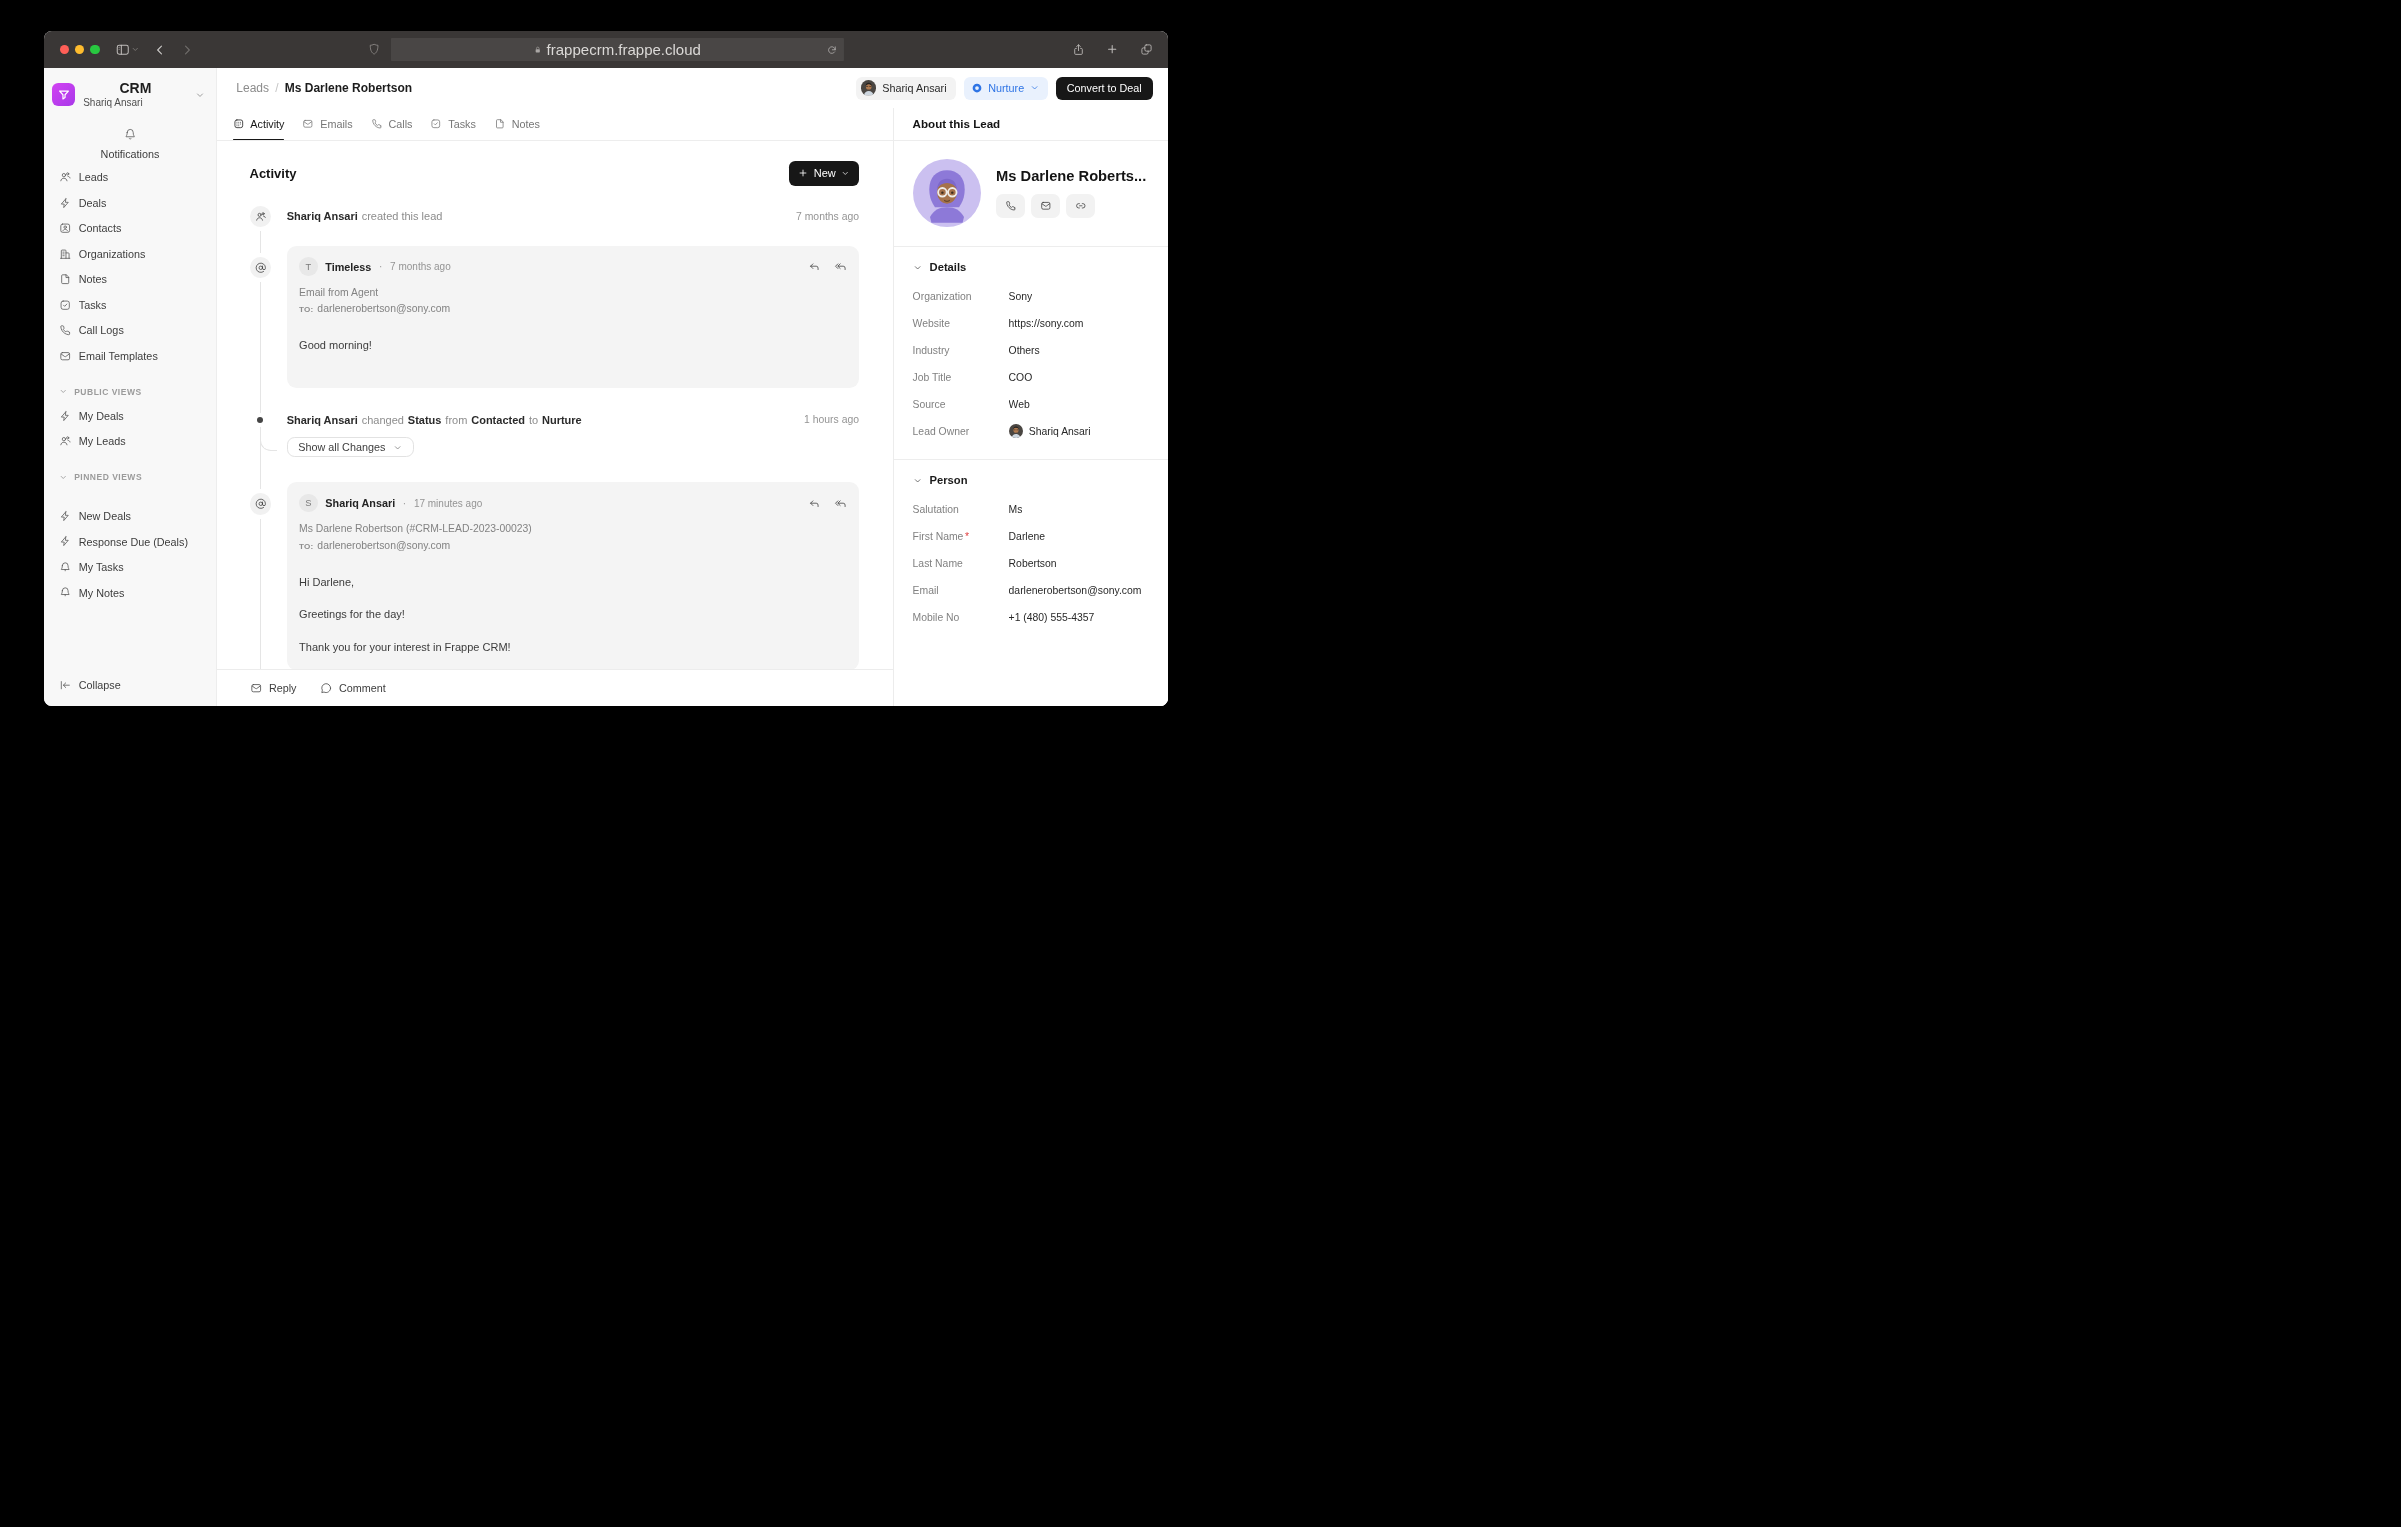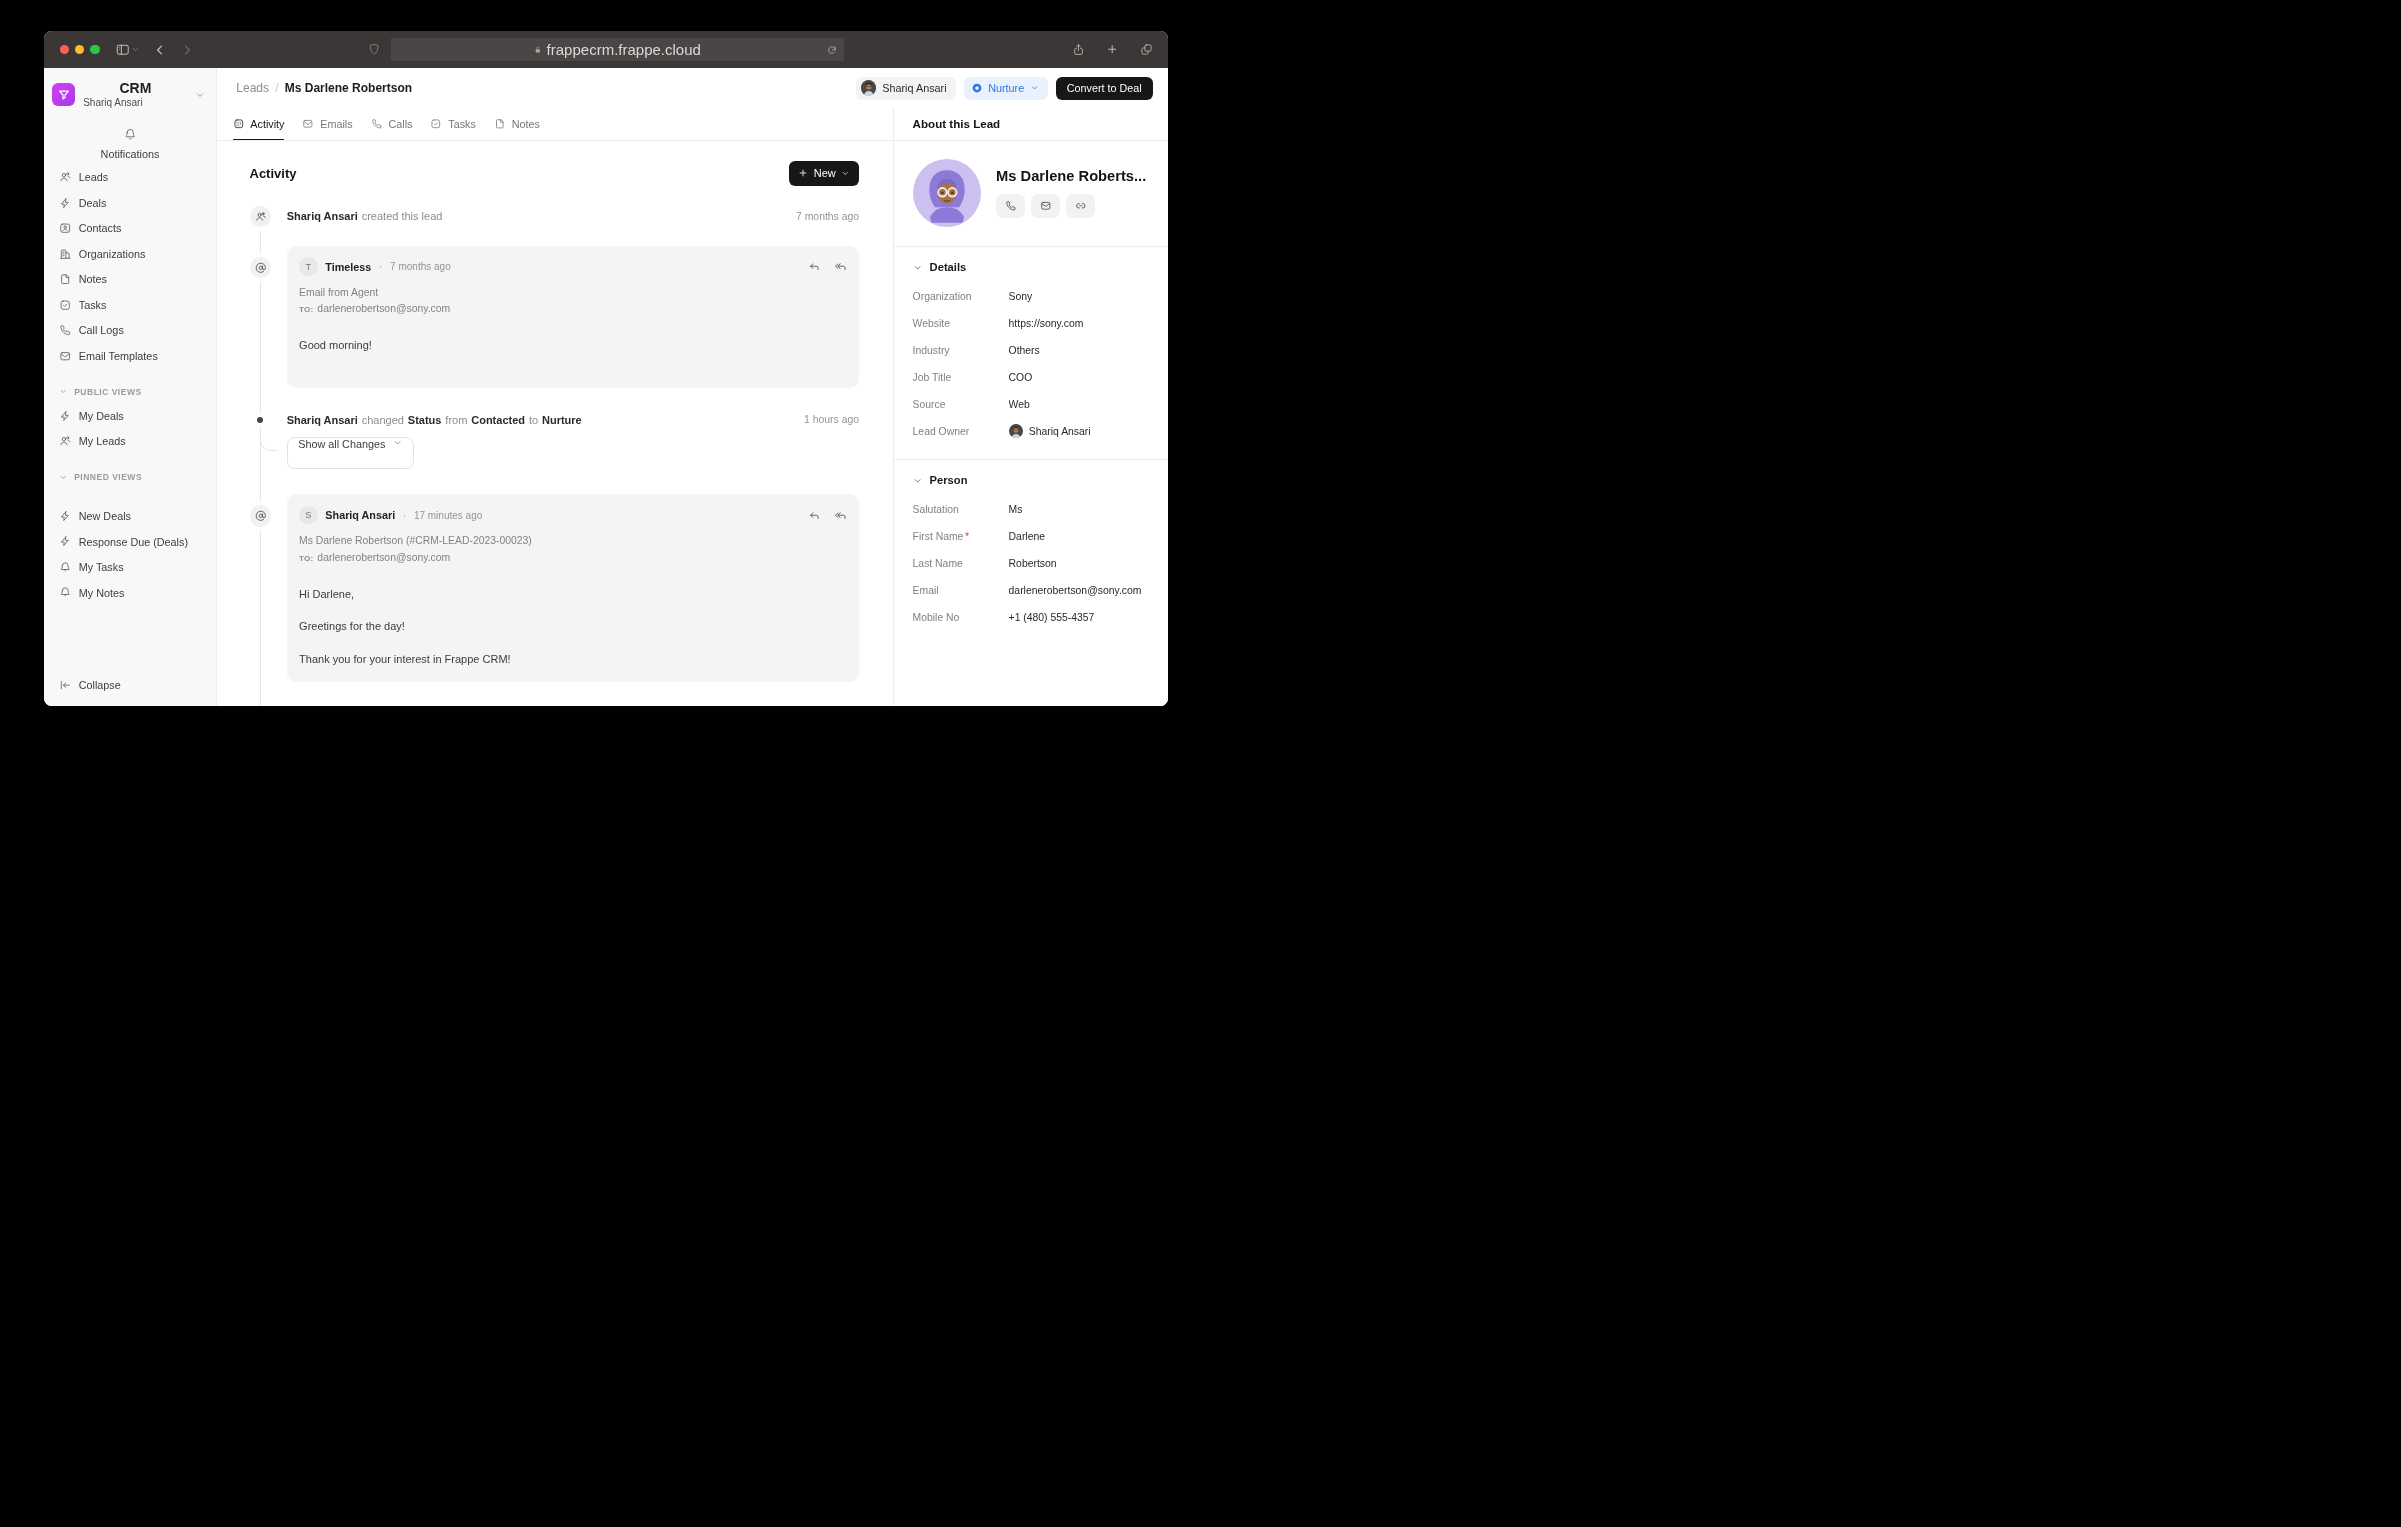--- a/index.html
+++ b/index.html
@@ -95,21 +95,21 @@
   .to-label { font-size: 8.1px; font-weight: 700; letter-spacing: 0.2px; color: #8d8d8d; }
   .card-body { margin-top: 23px; font-size: 11px; color: #3c3c3c; line-height: 1.5; }
   .card-body p { margin: 0 0 16.2px; }
   .card-body p:last-child { margin-bottom: 0; }
   .card.tall-pad { padding-bottom: 34px; }
 
   .t-change { margin-top: 26px; }
   .change-dot { width: 6.2px; height: 6.2px; border-radius: 50%; background: #454545; box-shadow: 0 0 0 3.9px #fff; position: relative; z-index: 1; }
   .show-all-wrap { margin: 11.6px 0 0 37px; position: relative; display: inline-block; }
   .curve { position: absolute; left: -27px; top: -7.7px; width: 17px; height: 21px; border-left: 1.2px solid #e5e5e5; border-bottom: 1.2px solid #e5e5e5; border-bottom-left-radius: 10.8px; }
-  .btn-showall { display: inline-flex; align-items: flex-start; gap: 7.7px; height: 32px; padding: 0 10.8px; background: #fff; border: 1.2px solid #e2e2e2; border-radius: 7.7px; font-size: 10.8px; color: #3d3d3d; position: relative; }
+  .btn-showall { display: inline-flex; align-items: center; gap: 7.7px; height: 20px; padding: 0 10.8px; background: #fff; border: 1.2px solid #e2e2e2; border-radius: 7.7px; font-size: 10.8px; color: #3d3d3d; position: relative; }
 
   .composer { height: 37px; border-top: 0.8px solid #ececec; display: flex; align-items: center; gap: 23px; padding: 0 32.5px; flex-shrink: 0; }
   .composer-item { display: flex; align-items: center; gap: 7px; font-size: 10.8px; color: #3d3d3d; background: none; border: none; }
   .composer-item .ic { color: #4c4c4c; display: flex; }
 
   
   .panel { width: 275px; border-left: 0.8px solid #ececec; display: flex; flex-direction: column; flex-shrink: 0; overflow: hidden; background: #fff; }
   .panel-title { height: 32.5px; display: flex; align-items: center; padding: 0 18.6px; font-size: 11.6px; font-weight: 700; color: #141414; border-bottom: 0.8px solid #ededed; flex-shrink: 0; }
   .lead-head { padding: 18.6px; display: flex; align-items: center; gap: 15.5px; border-bottom: 0.8px solid #ededed; }
   .lead-avatar { width: 68px; height: 68px; border-radius: 50%; overflow: hidden; flex-shrink: 0; }
@@ -736,20 +736,38 @@
                     <p>Hi Darlene,</p>
                     <p>Greetings for the day!</p>
                     <p>Thank you for your interest in Frappe CRM!</p>
 
                   </div>
                 </div>
               </div>
             </div>
           </div>
 
+          <div class="composer">
+            <button class="composer-item">
+                <span class="ic">
+                  <svg width="12.4" height="12.4" viewBox="0 0 16 16">
+                    <use href="#i-mail"></use>
+                  </svg>
+                </span>
+                <span>Reply</span>
+              </button>
+            <button class="composer-item">
+                <span class="ic">
+                  <svg width="12.4" height="12.4" viewBox="0 0 16 16">
+                    <use href="#i-bubble"></use>
+                  </svg>
+                </span>
+                <span>Comment</span>
+              </button>
+          </div>
         </div>
 
         <aside class="panel">
           <div class="panel-title">About this Lead</div>
 
           <div class="lead-head">
             <span class="lead-avatar">
                 <svg width="68" height="68" viewBox="0 0 88 88">
                   <use href="#av-darlene"></use>
                 </svg>

